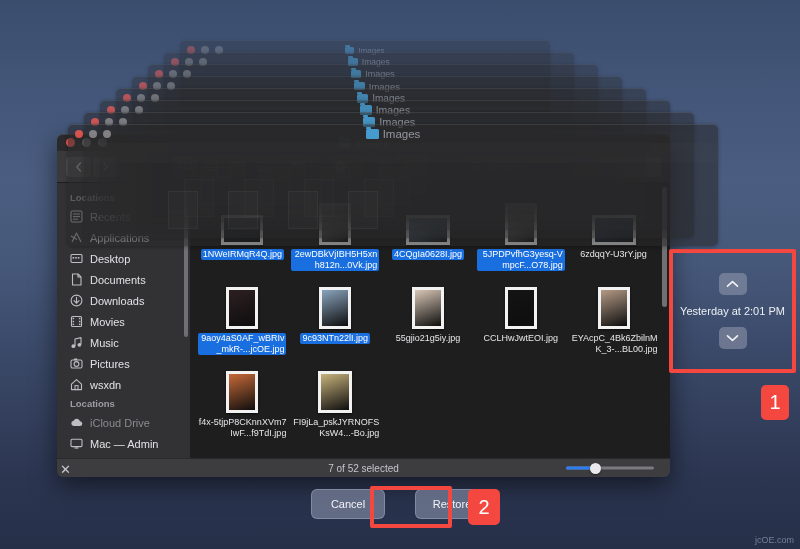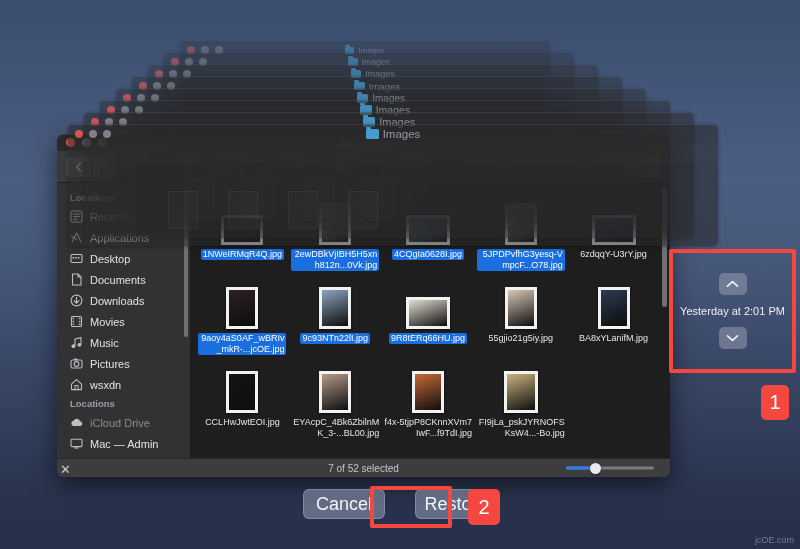--- a/index.html
+++ b/index.html
@@ -213,24 +213,24 @@
   .badge {
     position: absolute; background: #f4473f; border-radius: 5px;
     color: #fff; display:flex; align-items:center; justify-content:center;
     font-size: 20px; font-weight: 500;
   }
   .b1 { left: 761px; top: 385px; width: 28px; height: 35px; }
   .b2 { left: 468px; top: 489px; width: 32px; height: 36px; }
 
   .btn-row { position: absolute; left: 0; right: 0; top: 489px; display:flex; justify-content:center; gap: 30px; }
   .act-btn {
-    width: 82px; height: 30px; border-radius: 6px;
+    width: 74px; height: 30px; border-radius: 6px;
     background: rgba(122,130,155,0.72);
     border: 1px solid rgba(190,198,220,0.35);
-    color: #f2f4f8; font-size: 18px;
+    color: #f2f4f8; font-size: 11px;
     display:flex; align-items:center; justify-content:center;
   }
   .watermark { position:absolute; right: 6px; bottom: 4px; font-size: 9px; color: rgba(180,190,210,0.55); }
 </style>
 </head>
 <body>
 
 <div class="stack" id="stack">
     <div class="stack-win" style="left: 180px; top: 40px; width: 370px; height: 150px; opacity: 0.4; z-index: 0;">
       <div class="lights">
@@ -636,35 +636,23 @@
             <div class="fname sel">9aoy4aS0AF_wBRIv_mkR-...jcOE.jpg</div>
           </div>
           <div class="cell">
             <div class="thumb-box">
               <div class="thumb" style="width: 32px; height: 42px; background: linear-gradient(160deg, rgb(138, 164, 189), rgba(0, 0, 0, 0.55));"></div>
             </div>
             <div class="fname sel">9c93NTn22lI.jpg</div>
           </div>
           <div class="cell">
             <div class="thumb-box">
-              <div class="thumb" style="width: 44px; height: 32px; background: linear-gradient(160deg, rgb(227, 222, 212), rgba(0, 0, 0, 0.55));"></div>
-            </div>
-            <div class="fname sel">9R8tERq66HU.jpg</div>
-          </div>
-          <div class="cell">
-            <div class="thumb-box">
               <div class="thumb" style="width: 32px; height: 42px; background: linear-gradient(160deg, rgb(217, 199, 182), rgba(0, 0, 0, 0.55));"></div>
             </div>
             <div class="fname">55gjio21g5iy.jpg</div>
-          </div>
-          <div class="cell">
-            <div class="thumb-box">
-              <div class="thumb" style="width: 32px; height: 42px; background: linear-gradient(160deg, rgb(43, 58, 78), rgba(0, 0, 0, 0.55));"></div>
-            </div>
-            <div class="fname">BA8xYLanifM.jpg</div>
           </div>
           <div class="cell">
             <div class="thumb-box">
               <div class="thumb" style="width: 32px; height: 42px; background: linear-gradient(160deg, rgb(20, 20, 20), rgba(0, 0, 0, 0.55));"></div>
             </div>
             <div class="fname">CCLHwJwtEOI.jpg</div>
           </div>
           <div class="cell">
             <div class="thumb-box">
               <div class="thumb" style="width: 32px; height: 42px; background: linear-gradient(160deg, rgb(180, 154, 134), rgba(0, 0, 0, 0.55));"></div>

